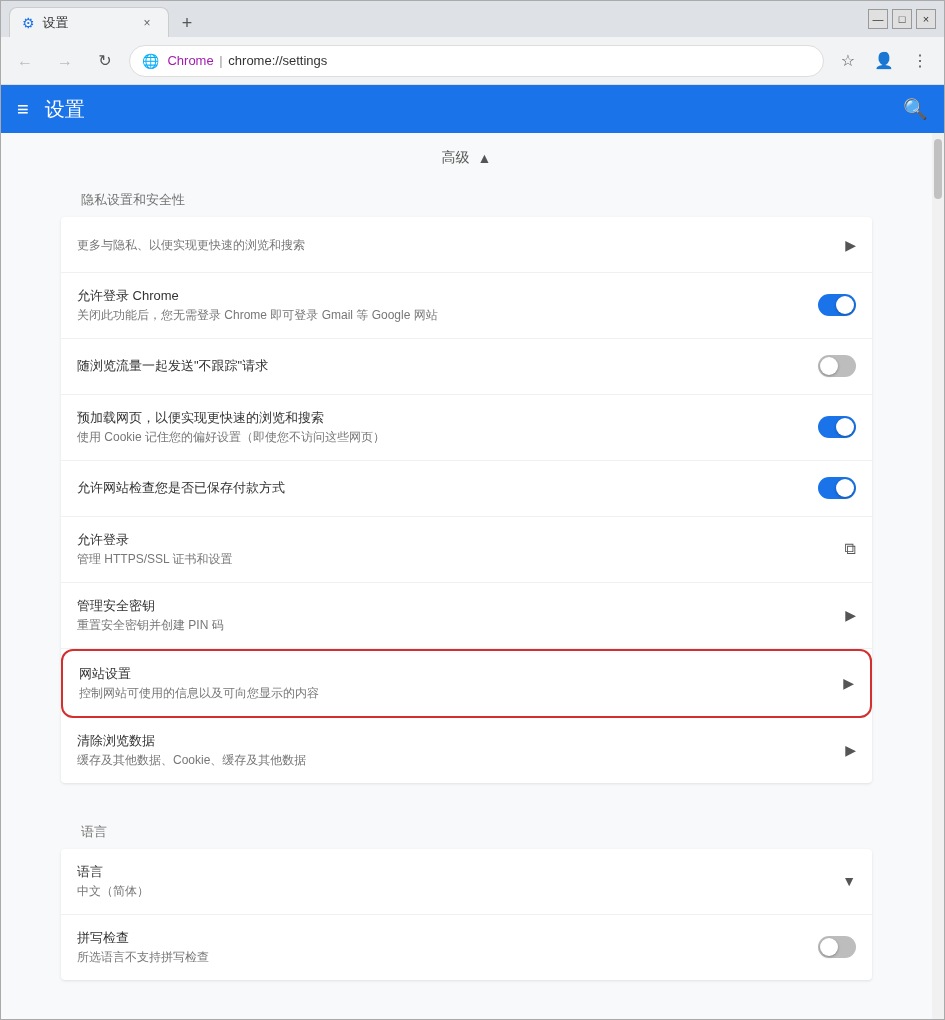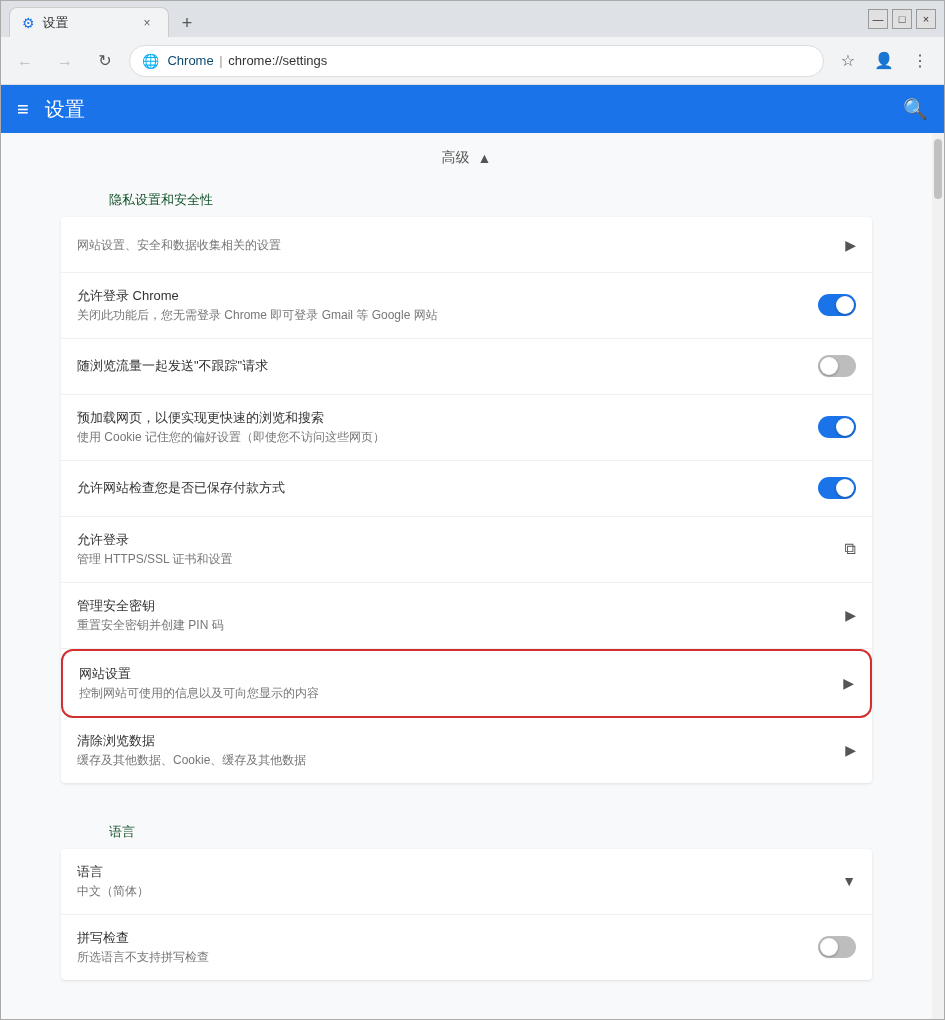--- a/index.html
+++ b/index.html
@@ -19,21 +19,21 @@
     .window-controls { display: flex; gap: 4px; align-items: center; }
     .win-ctrl { width: 20px; height: 20px; display: flex; align-items: center; justify-content: center; font-size: 11px; cursor: pointer; border: 1px solid #999; background: #e0e0e0; }
 
     
     .nav-bar { height: 48px; background: #f1f3f4; display: flex; align-items: center; padding: 0 8px; gap: 8px; border-bottom: 1px solid #ddd; }
     .nav-btn { width: 32px; height: 32px; border-radius: 50%; display: flex; align-items: center; justify-content: center; cursor: pointer; color: #555; font-size: 16px; }
     .nav-btn.disabled { color: #bbb; cursor: default; }
     .address-bar { flex: 1; height: 32px; background: #fff; border: 1px solid #ddd; border-radius: 16px; display: flex; align-items: center; padding: 0 12px; gap: 8px; }
     .address-globe { font-size: 14px; color: #555; }
     .address-text { font-size: 13px; color: #333; flex: 1; }
-    .address-chrome { color: #0c4a6e; font-weight: normal; }
+    .address-chrome { color: #a21caf; font-weight: normal; }
     .address-separator { color: #999; margin: 0 2px; }
     .address-url { color: #333; }
     .star-btn { width: 32px; height: 32px; border-radius: 50%; display: flex; align-items: center; justify-content: center; cursor: pointer; color: #555; font-size: 16px; }
     .nav-right { display: flex; gap: 4px; }
 
     
     .settings-header { height: 48px; background: #1a73e8; display: flex; align-items: center; padding: 0 16px; gap: 16px; }
     .menu-icon { font-size: 20px; color: white; cursor: pointer; }
     .settings-title { font-size: 20px; color: white; font-weight: 400; }
     .search-icon-header { margin-left: auto; font-size: 20px; color: white; cursor: pointer; }
@@ -43,21 +43,21 @@
     .scrollbar { width: 12px; background: #f1f1f1; display: flex; flex-direction: column; align-items: center; padding: 2px; }
     .scroll-thumb { width: 8px; height: 60px; background: #c1c1c1; border-radius: 4px; margin-top: 4px; }
     .main-content { flex: 1; padding: 0 0 20px 0; overflow: hidden; }
 
     
     .section-collapse { display: flex; align-items: center; justify-content: center; padding: 16px 0 8px; gap: 8px; cursor: pointer; }
     .section-collapse-text { font-size: 14px; color: #555; }
     .section-collapse-arrow { font-size: 14px; color: #555; }
 
     
-    .section-label { font-size: 13px; color: #14532d; padding: 16px 80px 8px; font-weight: 400; margin-left: 28px; }
+    .section-label { font-size: 13px; color: #737373; padding: 16px 80px 8px; font-weight: 400; }
 
     
     .settings-card { background: white; border-radius: 4px; margin: 0 60px; box-shadow: 0 1px 3px rgba(0,0,0,0.1); }
     .settings-row { display: flex; align-items: center; padding: 14px 16px; border-bottom: 1px solid #f0f0f0; min-height: 56px; cursor: pointer; }
     .settings-row:last-child { border-bottom: none; }
     .settings-row.highlighted { border: 2px solid #d32f2f; border-radius: 12px; }
     .row-text { flex: 1; }
     .row-title { font-size: 13px; color: #333; line-height: 1.4; }
     .row-subtitle { font-size: 12px; color: #777; margin-top: 2px; line-height: 1.4; }
     .row-action { margin-left: 16px; }
@@ -130,21 +130,21 @@
         <span class="section-collapse-text">高级</span>
         <span class="section-collapse-arrow">▲</span>
       </div>
 
       <div class="section-label">隐私设置和安全性</div>
 
       <div class="settings-card">
 
         <div class="settings-row">
           <div class="row-text">
-            <div class="row-subtitle">网站设置、安全和数据收集相关的设置</div>
+            <div class="row-subtitle">更多与隐私、以便实现更快速的浏览和搜索</div>
           </div>
           <div class="row-action">
             <span class="chevron">▶</span>
           </div>
         </div>
 
         <div class="settings-row">
           <div class="row-text">
             <div class="row-title">允许登录 Chrome</div>
             <div class="row-subtitle">关闭此功能后，您无需登录 Chrome 即可登录 Gmail 等 Google 网站</div>

